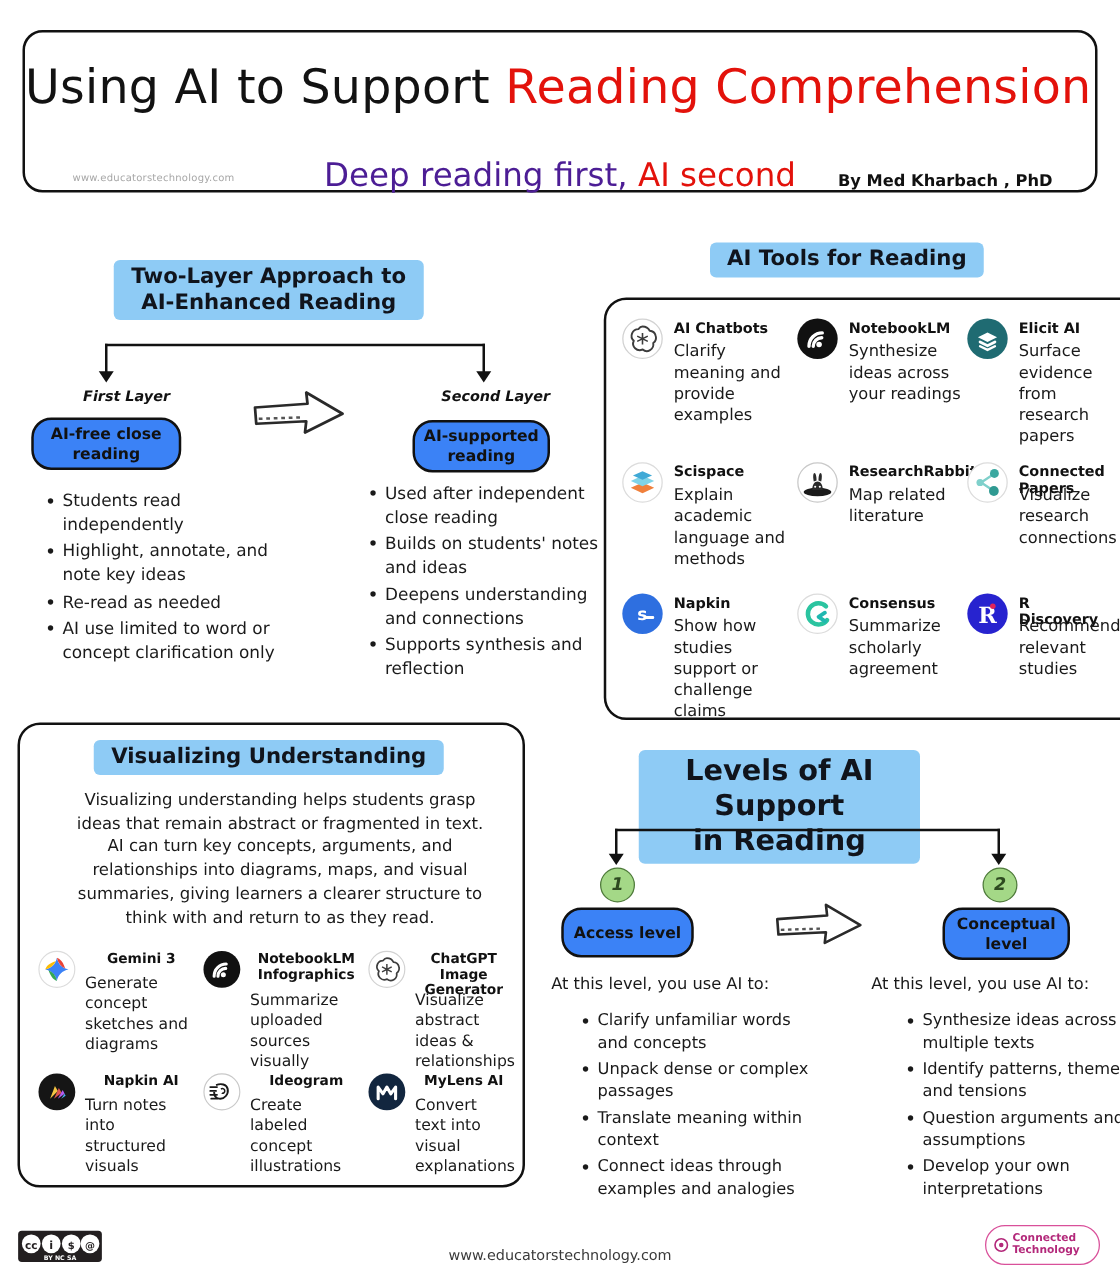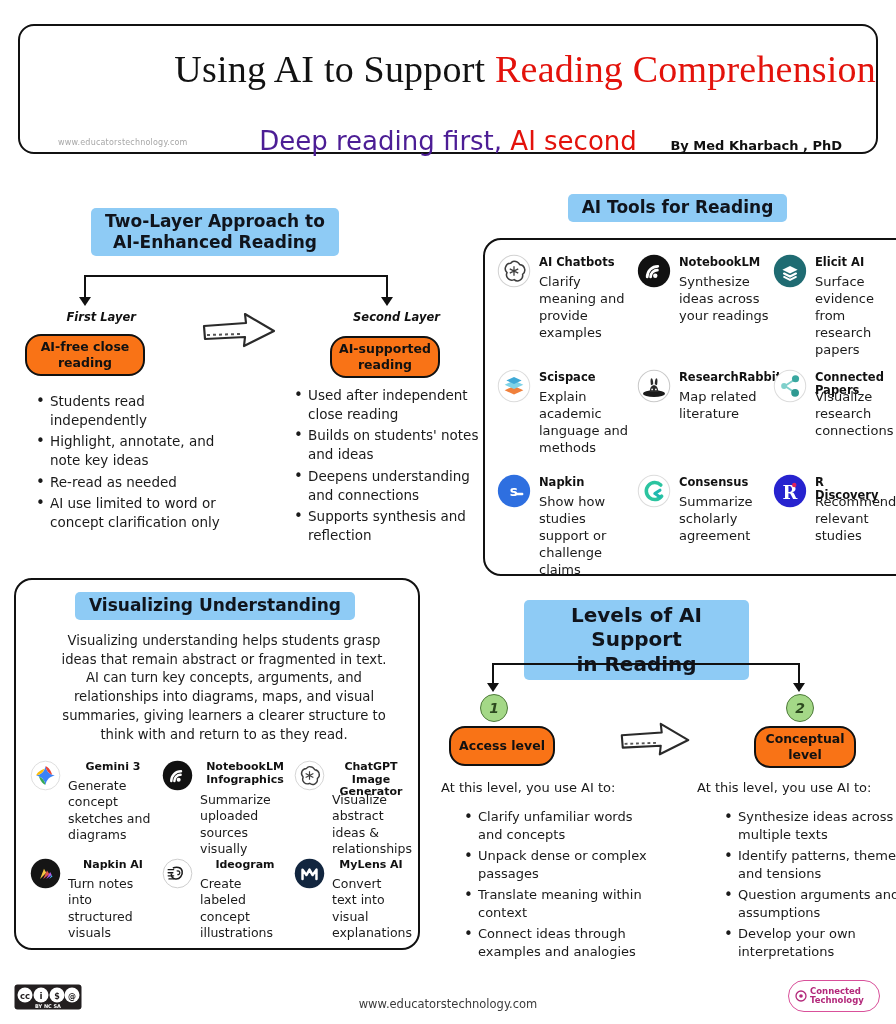--- a/index.html
+++ b/index.html
@@ -19,22 +19,22 @@
   .hl{
     background:#8ecbf5;display:inline-block;
     padding:3px 14px 4px 14px;border-radius:5px;
     font-weight:bold;color:#10141c;line-height:1.22;
     text-align:center;
   }
 
   
   #header-card{left:18px;top:24px;width:860px;height:130px;border-radius:16px;}
   #header-title{
-    position:absolute;left:0;right:0;top:21px;text-align:right;
-    font-size:38px;letter-spacing:.2px;white-space:nowrap;font-family:Liberation Serif, serif;
+    position:absolute;left:0;right:0;top:21px;text-align:left;
+    font-size:38px;letter-spacing:.2px;white-space:nowrap;
   }
   #header-title .blk{color:#121212;}
   #header-title .red{color:#e3120b;}
   #header-sub{
     position:absolute;left:0;right:0;top:100px;text-align:center;
     font-size:26px;white-space:nowrap;
   }
   #header-sub .blk{color:#4c1d95;}
   #header-sub .red{color:#e3120b;}
   #header-site{
@@ -54,21 +54,21 @@
   .conn-line{position:absolute;background:#111;}
   .arrowhead{
     position:absolute;width:0;height:0;
     border-left:6px solid transparent;border-right:6px solid transparent;
     border-top:9px solid #111;
   }
   .layer-label{
     position:absolute;font-size:11.5px;font-weight:bold;text-align:right;color:#111;font-style:italic;
   }
   .pill{
-    position:absolute;border:2px solid #111;border-radius:16px;background:#f97316;
+    position:absolute;border:2px solid #111;border-radius:16px;background:#3b82f6;
     display:flex;align-items:center;justify-content:center;text-align:center;
     font-size:12.5px;font-weight:bold;line-height:1.25;color:#111;box-sizing:border-box;
   }
   ul.bul{
     position:absolute;margin:0;padding:0 0 0 16px;list-style:none;
     font-size:13.5px;line-height:1.42;color:#1a1a1a;
   }
   ul.bul li{position:relative;margin:0 0 2px 0;padding-left:10px;}
   ul.bul li:before{
     content:"\2022";position:absolute;left:-4px;top:-1px;font-size:15px;color:#1a1a1a;
@@ -104,21 +104,21 @@
   .vtool .tname{
     position:absolute;left:38px;top:1px;right:0;
     font-size:11px;font-weight:bold;color:#111;line-height:1.15;text-align:center;
   }
   .vtool .tdesc{
     position:absolute;left:38px;right:0;
     font-size:12.5px;color:#1a1a1a;line-height:1.3;
   }
 
   
-  #levels-title{left:524px;top:600px;width:225px;font-size:20px;}
+  #levels-title{left:511px;top:600px;width:225px;font-size:23px;}
   .numcircle{
     position:absolute;width:26px;height:26px;border-radius:50%;
     background:#a4d887;border:1.6px solid #4e7a3a;
     display:flex;align-items:center;justify-content:center;
     font-size:14px;font-style:italic;color:#2d4a20;font-weight:bold;
     box-shadow:0 0 0 0 #fff;
   }
   .lvl-sub{
     position:absolute;font-size:13px;color:#1a1a1a;
   }

